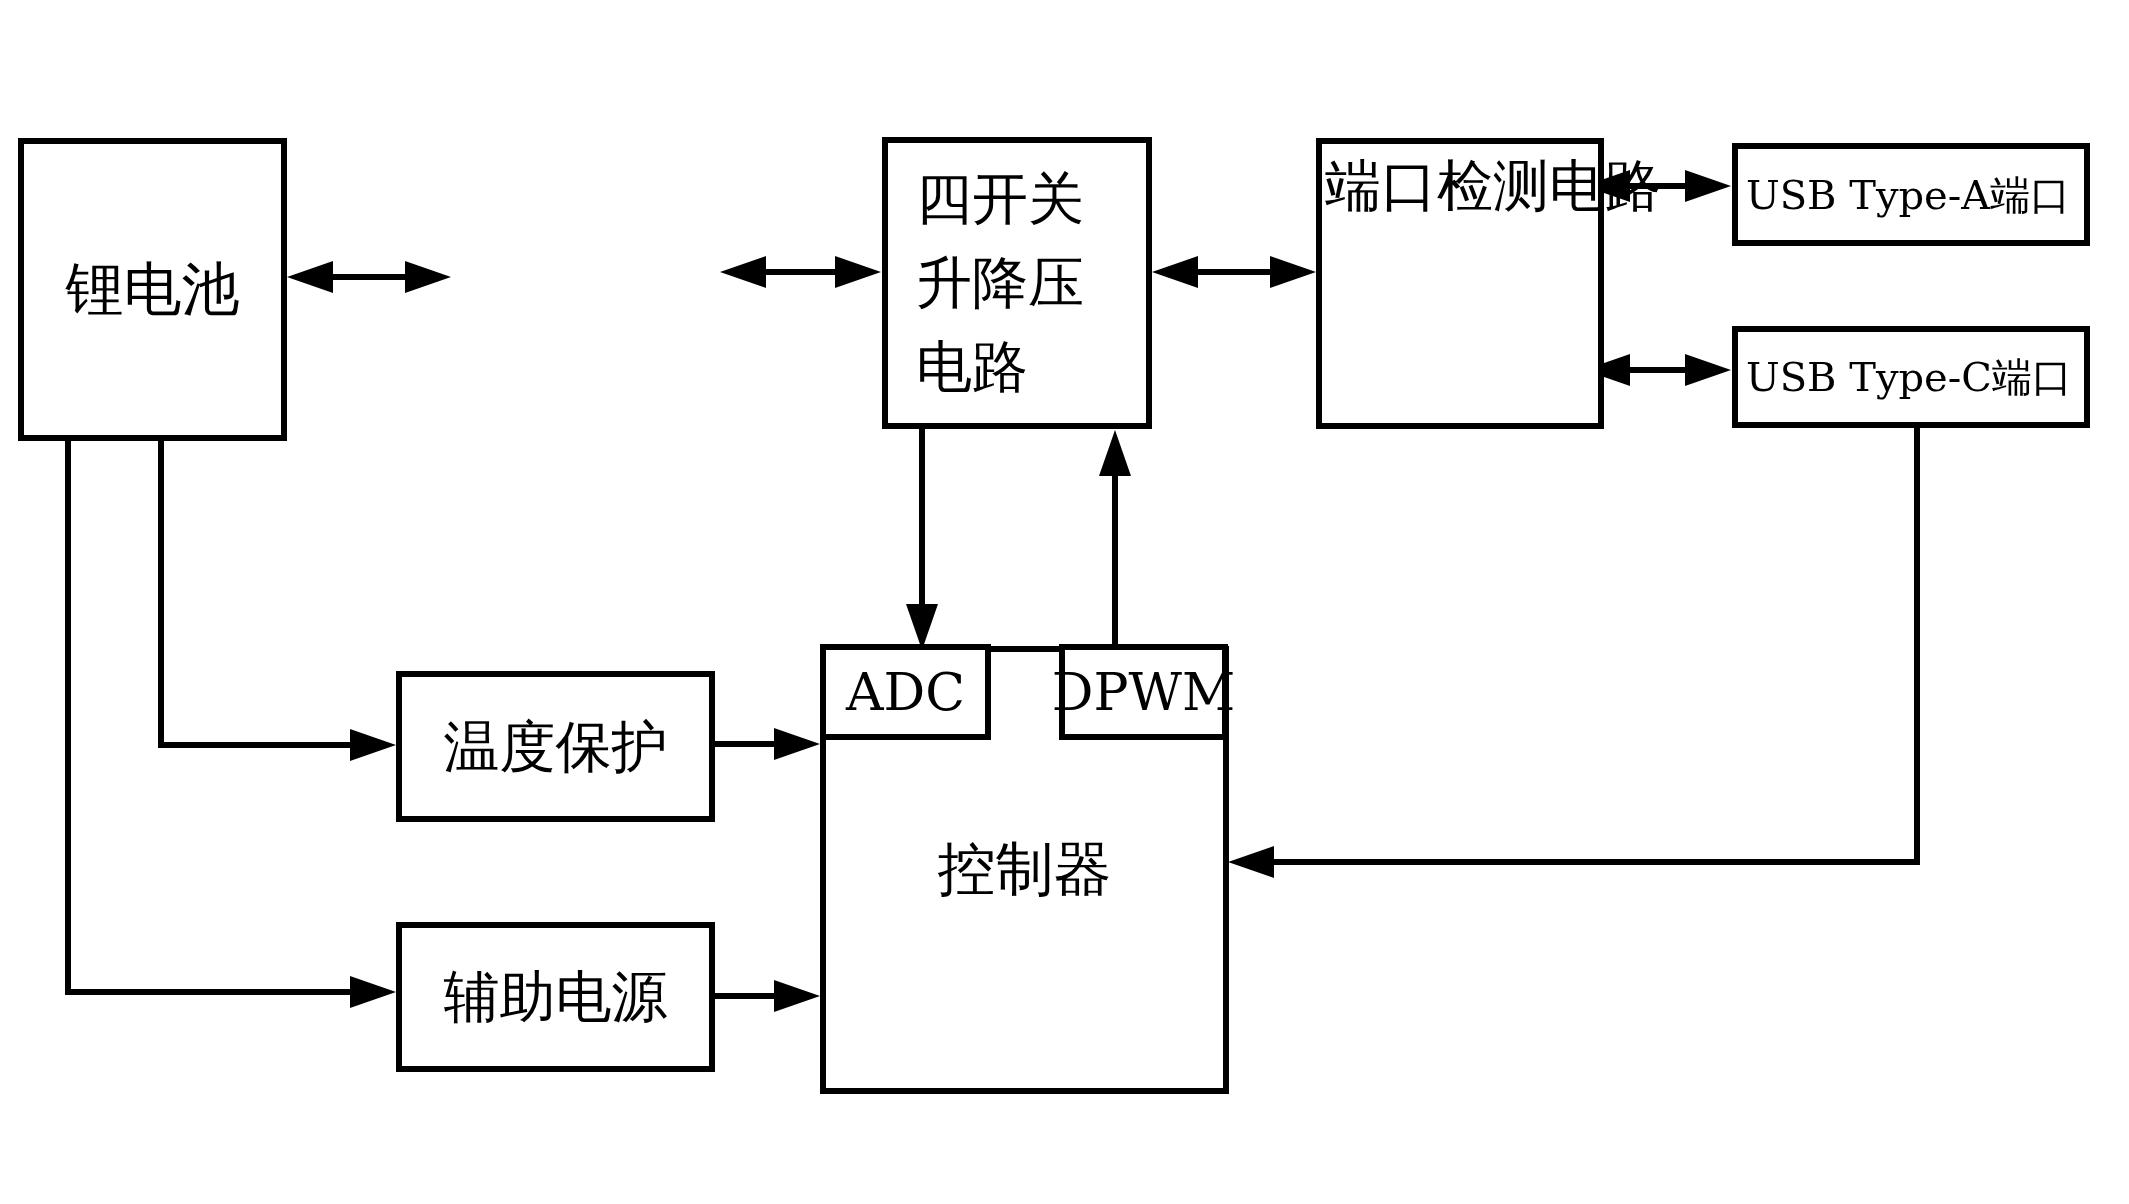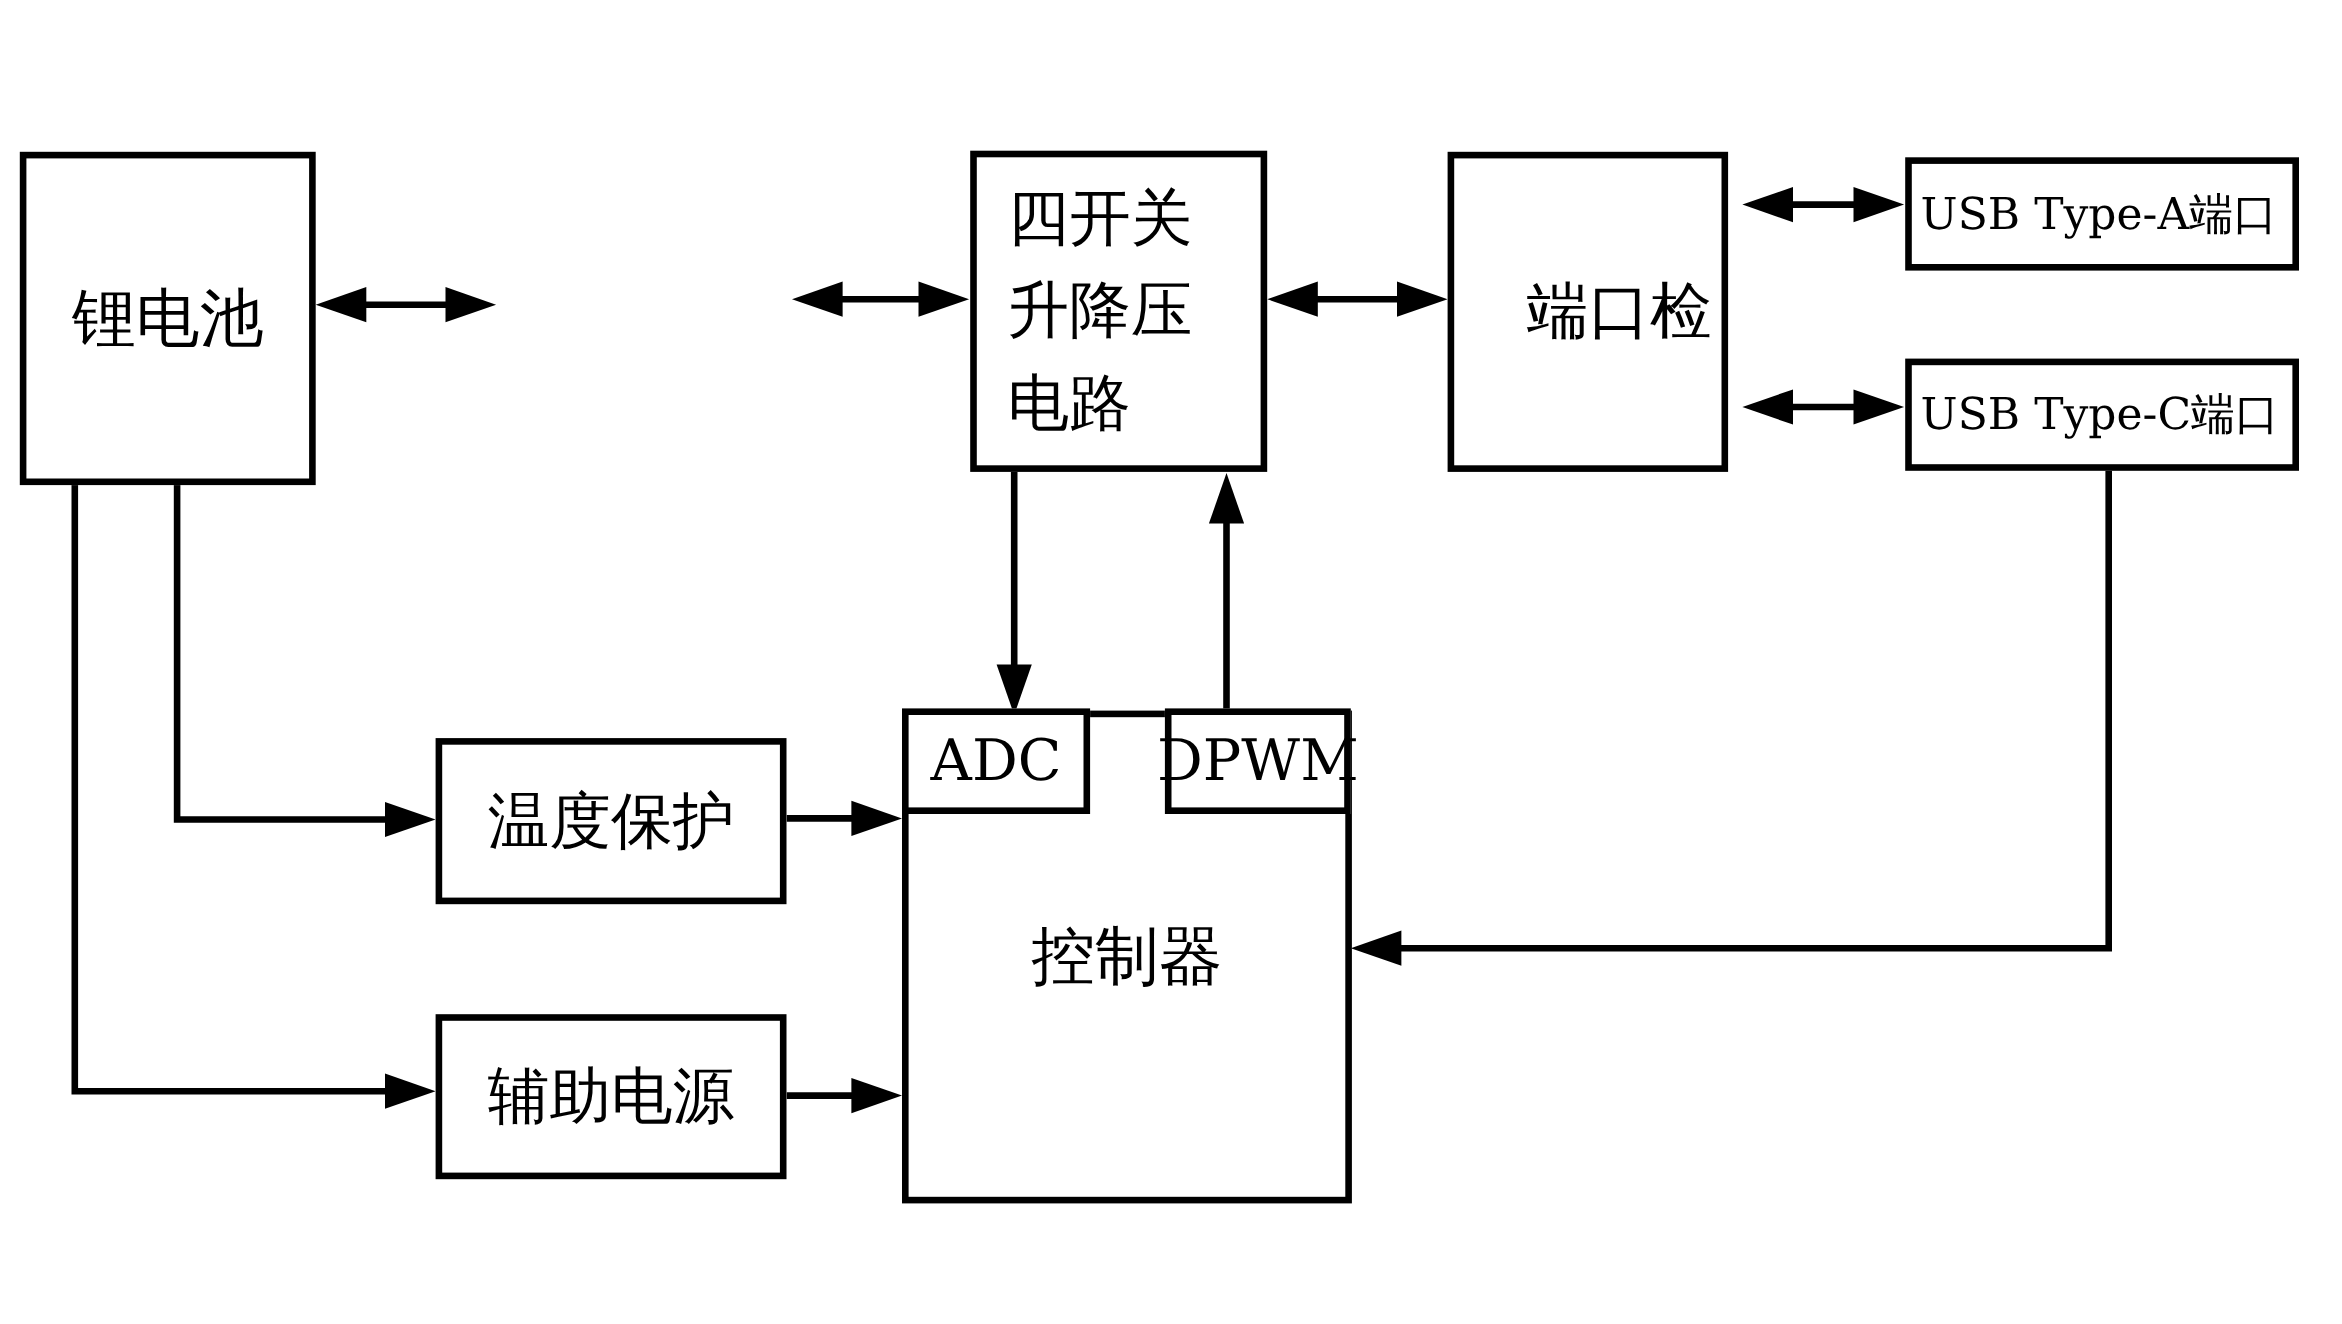--- a/index.html
+++ b/index.html
@@ -35,22 +35,22 @@
     line-height: 1.2;
   }
   .box .lbl { white-space: nowrap; }
 
   
   .b-battery        { left: 18px;   top: 138px; width: 269px; height: 303px; font-size: 58px; }
   .b-batt-protect   { left: 452px;  top: 137px; width: 268px; height: 292px; font-size: 58px; }
   .b-buck-boost     { left: 882px;  top: 137px; width: 270px; height: 292px; font-size: 56px;
                       flex-direction: column; align-items: flex-start; justify-content: center;
                       padding-left: 28px; line-height: 84px; text-align: left; }
-  .b-port-detect    { left: 1316px; top: 138px; width: 255px; height: 291px; font-size: 56px;
-                      flex-direction: column; align-items: flex-start; justify-content: center;
+  .b-port-detect    { left: 1316px; top: 138px; width: 288px; height: 291px; font-size: 56px;
+                      align-items: flex-start; justify-content: center;
                       padding-left: 66px; line-height: 84px; text-align: left; }
   .b-usb-a          { left: 1732px; top: 143px; width: 358px; height: 103px; font-size: 40px;
                       justify-content: flex-start; padding-left: 8px; }
   .b-usb-c          { left: 1732px; top: 326px; width: 358px; height: 102px; font-size: 40px;
                       justify-content: flex-start; padding-left: 8px; }
 
   
   .b-temp-protect   { left: 396px;  top: 671px; width: 319px; height: 151px; font-size: 56px; }
   .b-aux-power      { left: 396px;  top: 922px; width: 319px; height: 150px; font-size: 56px; }
 
@@ -152,20 +152,21 @@
 
 
   <div class="box b-buck-boost">
     <span class="lbl">四开关</span>
     <span class="lbl">升降压</span>
     <span class="lbl">电路</span>
   </div>
 
   <div class="box b-port-detect">
     <span class="lbl">端口检</span>
+    <span class="lbl">测电路</span>
   </div>
 
   <div class="box b-usb-a">
     <span class="lbl">USB Type-A端口</span>
   </div>
 
   <div class="box b-usb-c">
     <span class="lbl">USB Type-C端口</span>
   </div>
 

